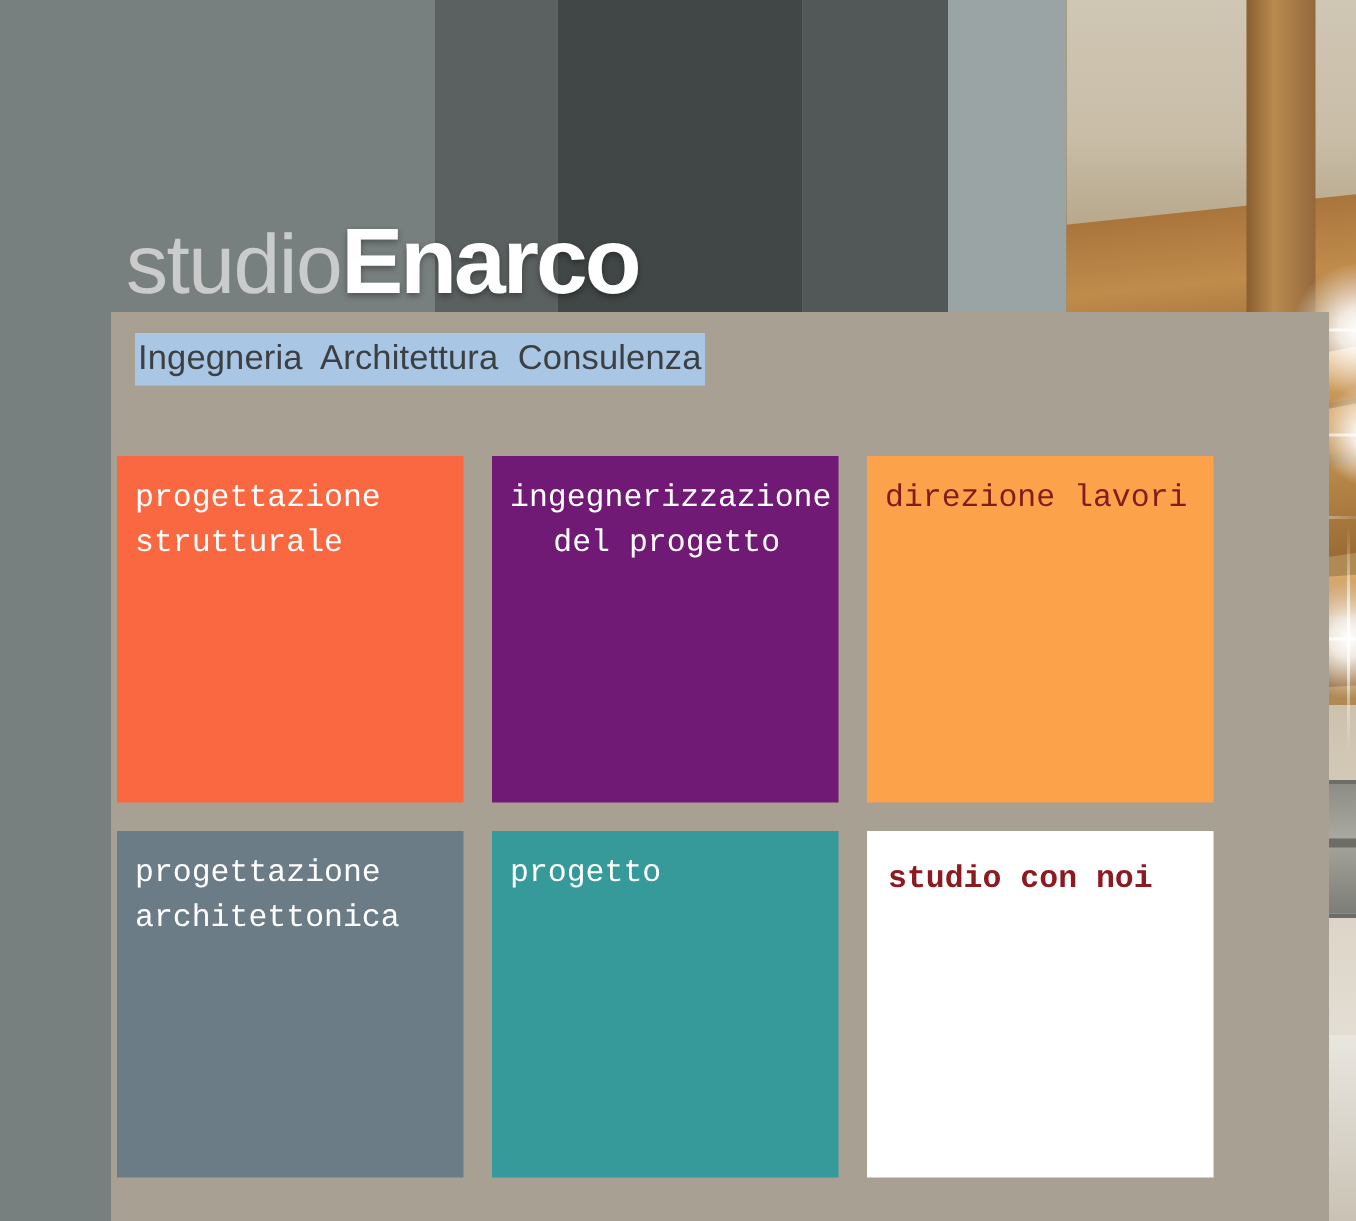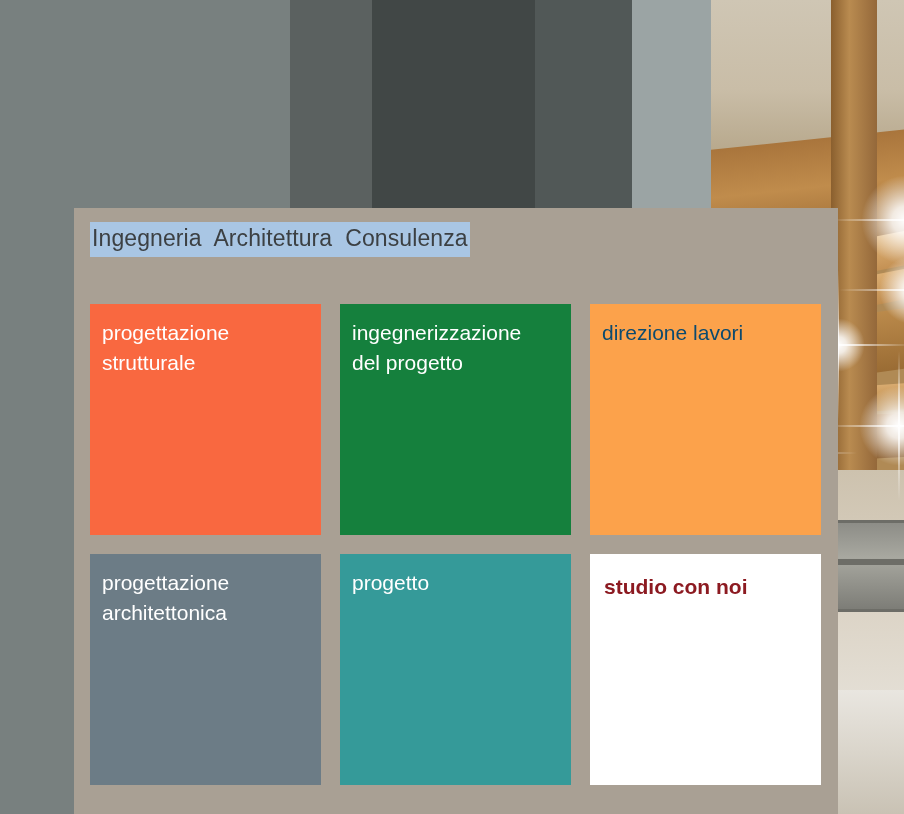--- a/index.html
+++ b/index.html
@@ -104,41 +104,43 @@
     letter-spacing: -2px;
     text-shadow: 0 2px 4px rgba(0,0,0,0.35);
   }
 
   
   .panel {
     position: absolute;
     left: 74px; top: 208px;
     width: 764px; height: 606px;
     background: #a9a094;
+    padding-left: 48px;
   }
 
   .subtitle-wrap {
     position: absolute;
     left: 16px; top: 14px;
   }
   .subtitle {
     display: inline-block;
     background: #a9c6e4;
     color: #3c4043;
     font-size: 23px;
     padding: 3px 2px 5px 2px;
     white-space: pre;
     letter-spacing: 0.1px;
   }
 
   
   .grid {
     position: absolute;
-    left: 16px; top: 96px;
+    left: 4px; top: 96px;
     width: 746px;
+    font-family: Liberation Mono, monospace;
   }
   .row { display: flex; }
   .row + .row { margin-top: 19px; }
   .tile {
     width: 231px;
     height: 231px;
     position: relative;
     cursor: pointer;
     overflow: hidden;
   }
@@ -184,39 +186,42 @@
     <div class="wall"></div>
     <div class="window"></div>
     <div class="floor"></div>
     <div class="flare" style="left:150px;top:175px;width:90px;height:90px;"></div>
     <div class="flare" style="left:168px;top:255px;width:70px;height:70px;"></div>
     <div class="flare" style="left:148px;top:386px;width:80px;height:80px;"></div>
     <div class="flare" style="left:100px;top:318px;width:54px;height:54px;"></div>
     <div class="flare" style="left:48px;top:430px;width:46px;height:46px;"></div>
   </div>
 
+  <div class="logo">
+    <span class="studio">studio</span><span class="enarco">Enarco</span>
+  </div>
 
   <div class="panel" style="background: rgb(169, 160, 148);">
 
     <div class="subtitle-wrap">
       <span class="subtitle" style="background: rgb(169, 198, 228);">Ingegneria  Architettura  Consulenza</span>
     </div>
 
     <div class="grid">
       <div class="row">
         <div class="tile" style="background: rgb(249, 104, 64);">
           <div class="tile-label" style="color: rgb(255, 255, 255);">progettazione
 strutturale</div>
         </div>
-        <div class="tile" style="background: #15803d;">
+        <div class="tile" style="background: #701a75; text-align: center;">
           <div class="tile-label" style="color: rgb(255, 255, 255);">ingegnerizzazione
 del progetto</div>
         </div>
         <div class="tile" style="background: rgb(252, 162, 75);">
-          <div class="tile-label" style="color: #0c4a6e;">direzione lavori</div>
+          <div class="tile-label" style="color: #7f1d1d;">direzione lavori</div>
         </div>
       </div>
       <div class="row">
         <div class="tile" style="background: rgb(108, 124, 134);">
           <div class="tile-label" style="color: rgb(255, 255, 255);">progettazione
 architettonica</div>
         </div>
         <div class="tile" style="background: rgb(53, 154, 153);">
           <div class="tile-label" style="color: rgb(255, 255, 255);">progetto</div>
         </div>

